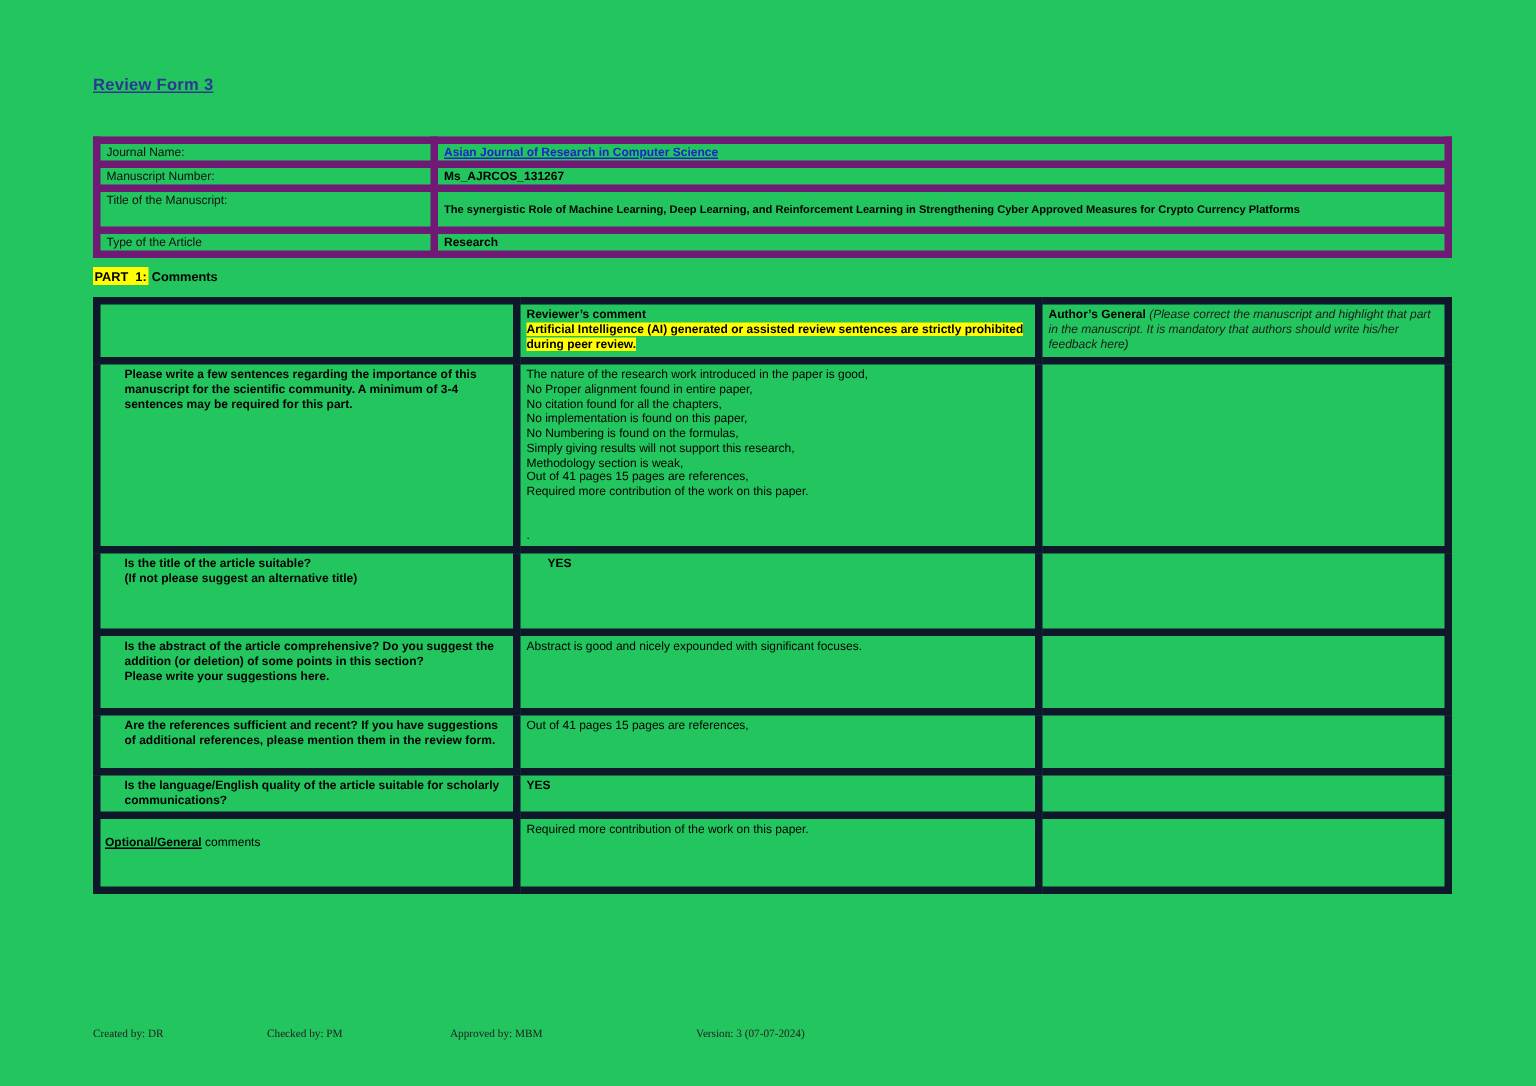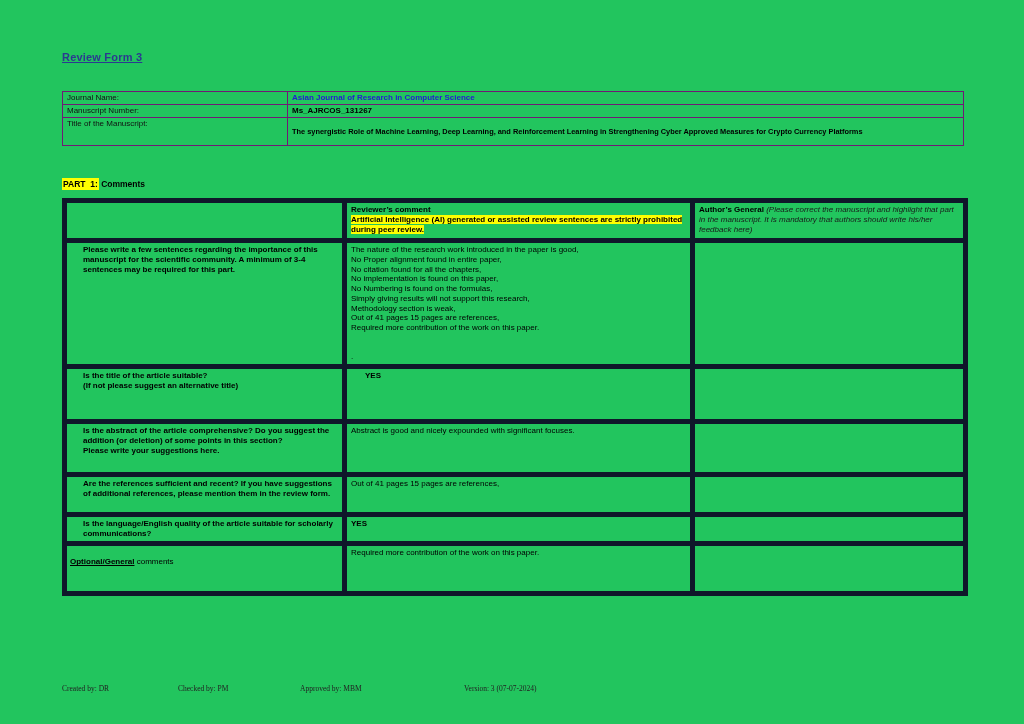--- a/index.html
+++ b/index.html
@@ -11,24 +11,24 @@
   .doc-title {
     position:absolute; left:62px; top:51px;
     font-size:11px; font-weight:bold; color:#2B3990;
     text-decoration:underline; letter-spacing:0.2px;
   }
   
   .info-table {
     position:absolute; left:62px; top:91px; width:901px;
     border-collapse:collapse; table-layout:fixed; font-size:8px;
   }
-  .info-table td { border:1px solid #701a75; vertical-align:top; padding:1px 4px; overflow:hidden; }
+  .info-table td { border:5px solid #701a75; vertical-align:top; padding:1px 4px; overflow:hidden; }
   .info-table td.lbl { font-weight:normal; color:#111; }
   .info-table td.val { font-weight:bold; }
-  .journal-link { color:#2121CC; font-weight:bold; cursor:pointer; }
+  .journal-link { color:#2121CC; font-weight:bold; text-decoration:underline; cursor:pointer; }
   .title-cell { vertical-align:middle !important; font-size:7.4px; white-space:nowrap; }
   
   .part1 { position:absolute; left:62px; top:179px; font-size:8.5px; font-weight:bold; }
   .part1 .badge { background:#FFFF00; white-space:pre; padding:1px 1px; }
   
   .review-table {
     position:absolute; left:62px; top:198px; width:901px;
     border-collapse:collapse; table-layout:fixed; font-size:8px;
   }
   .review-table td { border:5px solid #0f172a; vertical-align:top; padding:2px 4px; overflow:hidden; }
@@ -67,20 +67,24 @@
         <td class="lbl">Journal Name:</td>
         <td class="val"><a class="journal-link">Asian Journal of Research in Computer Science</a></td>
       </tr>
       <tr style="height:13px">
         <td class="lbl">Manuscript Number:</td>
         <td class="val">Ms_AJRCOS_131267</td>
       </tr>
       <tr style="height:28px">
         <td class="lbl">Title of the Manuscript:</td>
         <td class="val title-cell">The synergistic Role of Machine Learning, Deep Learning, and Reinforcement Learning in Strengthening Cyber Approved Measures for Crypto Currency Platforms</td>
+      </tr>
+      <tr style="height:14px">
+        <td class="lbl">Type of the Article</td>
+        <td class="val">Research</td>
       </tr>
     </tbody>
   </table>
 
   <div class="part1">
     <span class="badge">PART  1:</span><span> Comments</span>
   </div>
 
   <table class="review-table">
     <colgroup>

